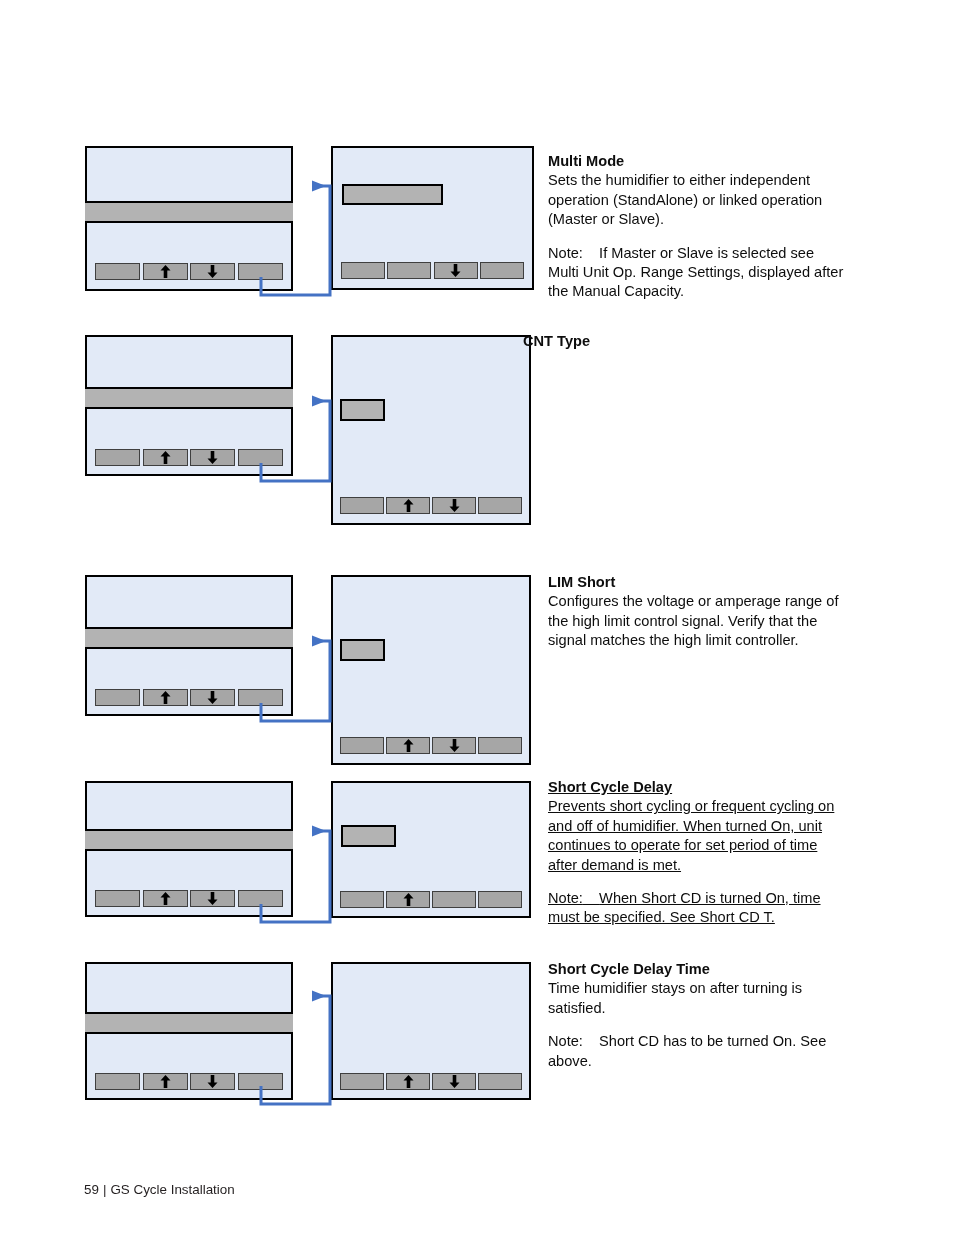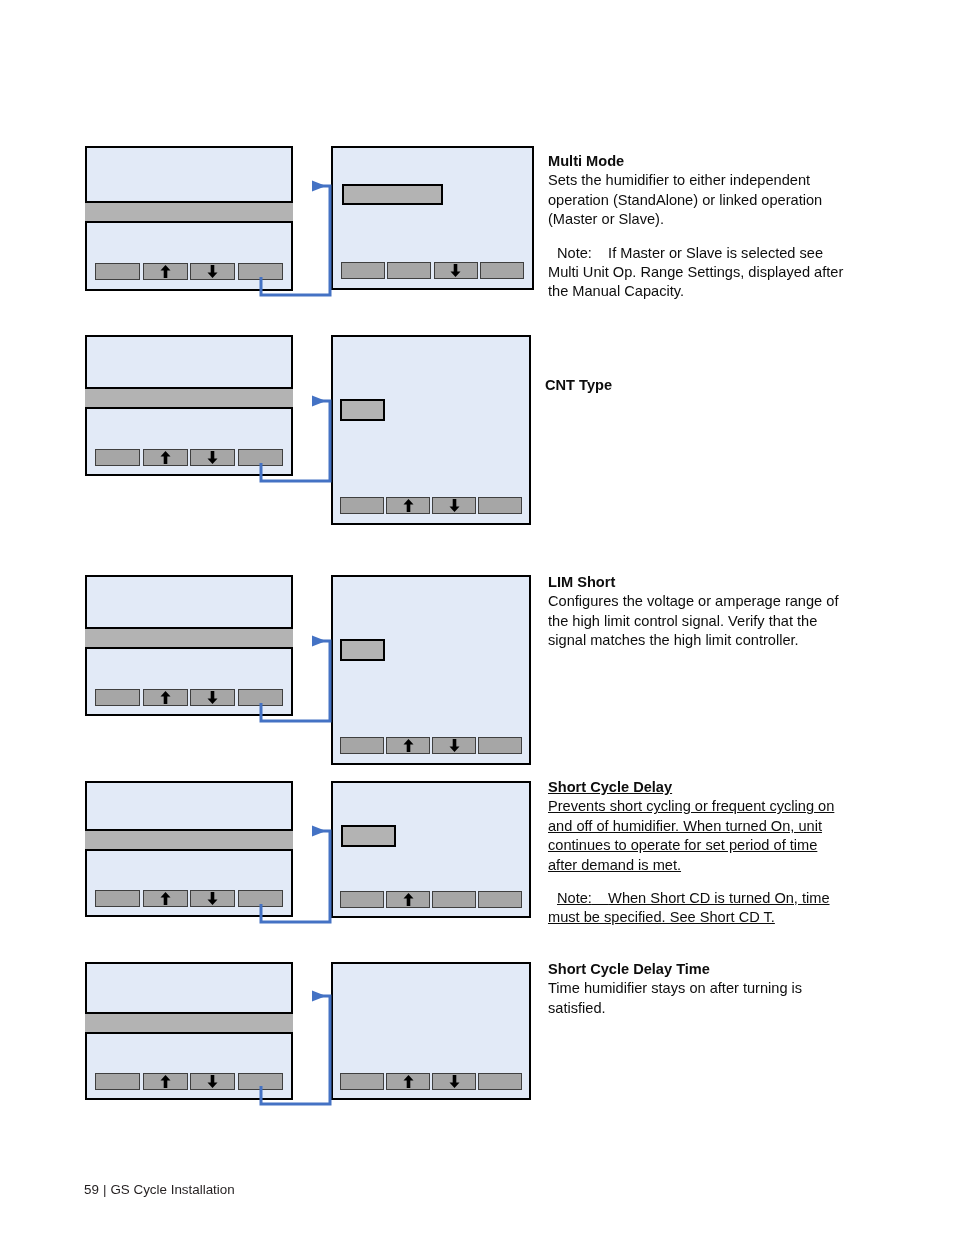--- a/index.html
+++ b/index.html
@@ -81,21 +81,21 @@
     font-size: 14.6px;
     line-height: 19.4px;
     font-weight: bold;
   }
   .desc p {
     margin: 0;
   }
   .desc p.gap {
     margin-top: 14px;
   }
-  .desc .note-lbl { white-space: pre; margin-left: 9px; }
+  .desc .note-lbl { white-space: pre; }
   .desc b { font-weight: normal; }
 
   
   .footer {
     position: absolute;
     left: 84px;
     top: 1181px;
     font-size: 13.4px;
     line-height: 18px;
     color: #231f20;
@@ -184,21 +184,21 @@
       </div>
       <div class="key" style="width:44px;"></div>
     </div>
   </div>
 
   <svg class="connector" style="left:250px; top:393px; width:95px; height:122px;" viewBox="0 0 95 122">
     <path d="M11 70 L11 88 L80 88 L80 8 L70 8" fill="none" stroke="#4472c4" stroke-width="3"></path>
     <path d="M76 8 L62 2.6 L62 13.4 Z" fill="#4472c4"></path>
   </svg>
 
-  <div class="desc" style="left:545px; top:332px;margin-top:44px;">
+  <div class="desc" style="left:523px; top:332px;">
     <h3>CNT Type</h3>
   </div>
 
   <div class="lcd" style="left:85px; top:575px; width:208px; height:141px;">
     <div class="lcd-bar" style="top:50px; height:22px;"></div>
     <div class="keyrow" style="left:8px; right:8px; bottom:8px; height:17px;">
       <div class="key" style="width:45px;"></div>
       <div class="key" style="width:45px;">
         <svg width="11" height="13" viewBox="0 0 11 13">
           <path d="M5.5 0 L10.5 5.4 L7.3 5.4 L7.3 13 L3.7 13 L3.7 5.4 L0.5 5.4 Z" fill="#000"></path>
@@ -320,19 +320,20 @@
   </div>
 
   <svg class="connector" style="left:250px; top:988px; width:95px; height:125px;" viewBox="0 0 95 125">
     <path d="M11 98 L11 116 L80 116 L80 8 L70 8" fill="none" stroke="#4472c4" stroke-width="3"></path>
     <path d="M76 8 L62 2.6 L62 13.4 Z" fill="#4472c4"></path>
   </svg>
 
   <div class="desc" style="left:548px; top:960px;">
     <h3>Short Cycle Delay Time</h3>
     <p>Time humidifier stays on after turning is satisfied.</p>
+    <p class="gap"><span class="note-lbl">Note:</span>&nbsp;&nbsp;&nbsp; <span>Short CD has to be turned On. See above.</span></p>
   </div>
 
   <div class="footer">
     <span>59</span><span class="sep">|</span><span>GS Cycle Installation</span>
   </div>
 
 </div>
 
 </body></html>

